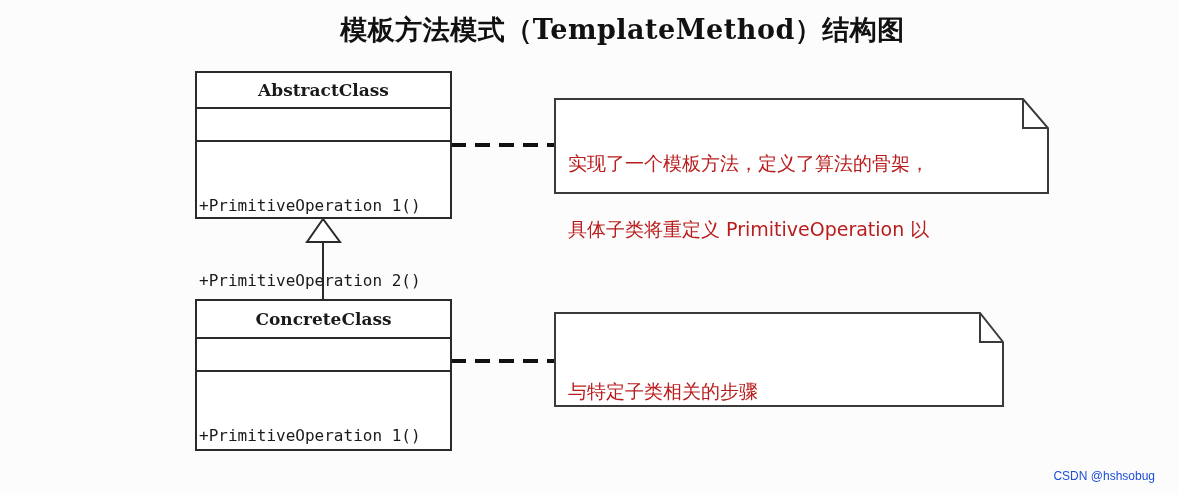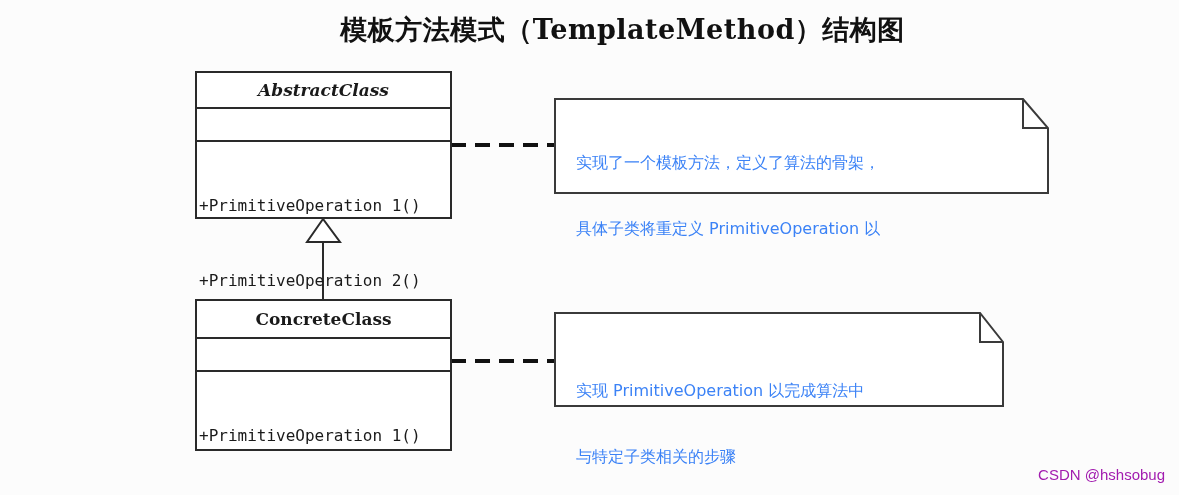--- a/index.html
+++ b/index.html
@@ -24,29 +24,29 @@
     .cls .name {
       box-sizing: border-box; border-bottom: 2px solid #2a2a2a;
       text-align: center; font-size: 17px;
       display: flex; align-items: center; justify-content: center;
     }
     .cls .attrs { box-sizing: border-box; border-bottom: 2px solid #2a2a2a; }
     .cls .ops {
       font-family: "DejaVu Sans Mono", monospace; font-size: 16px;
       padding: 1px 0 0 2px; line-height: 25px; white-space: pre;
     }
-    .italic { font-style: italic; font-weight: bold; }
+    .italic { font-weight: bold; }
     .boldname { font-weight: bold; }
     .note-text {
-      position: absolute; font-size: 16px; line-height: 22px;
-      font-family: "DejaVu Sans", sans-serif; color: #3b82f6; white-space: pre; margin-left: 8px;
+      position: absolute; font-size: 19px; line-height: 22px;
+      font-family: "DejaVu Sans", sans-serif; color: #b91c1c; white-space: pre;
     }
     .watermark {
-      position: absolute; right: 14px; bottom: 12px;
-      font-family: "Liberation Sans", sans-serif; font-size: 15px; color: #a21caf;
+      position: absolute; right: 24px; bottom: 12px;
+      font-family: "Liberation Sans", sans-serif; font-size: 12px; color: #1d4ed8;
     }
   </style>
 </head>
 <body>
 
 <div class="title">模板方法模式（TemplateMethod）结构图</div>
 
 <svg class="diagram" width="1179" height="495">
 
   <g>
@@ -85,17 +85,16 @@
     
   </div>
 </div>
 
 <div class="note-text" style="left:568px; top:108px;">
   <div>实现了一个模板方法，定义了算法的骨架，</div>
   <div>具体子类将重定义 PrimitiveOperation 以</div>
 </div>
 
 <div class="note-text" style="left:568px; top:336px;">
-  <div>实现 PrimitiveOperation 以完成算法中</div>
   <div>与特定子类相关的步骤</div>
 </div>
 
 <div class="watermark">CSDN @hshsobug</div>
 
 </body></html>

